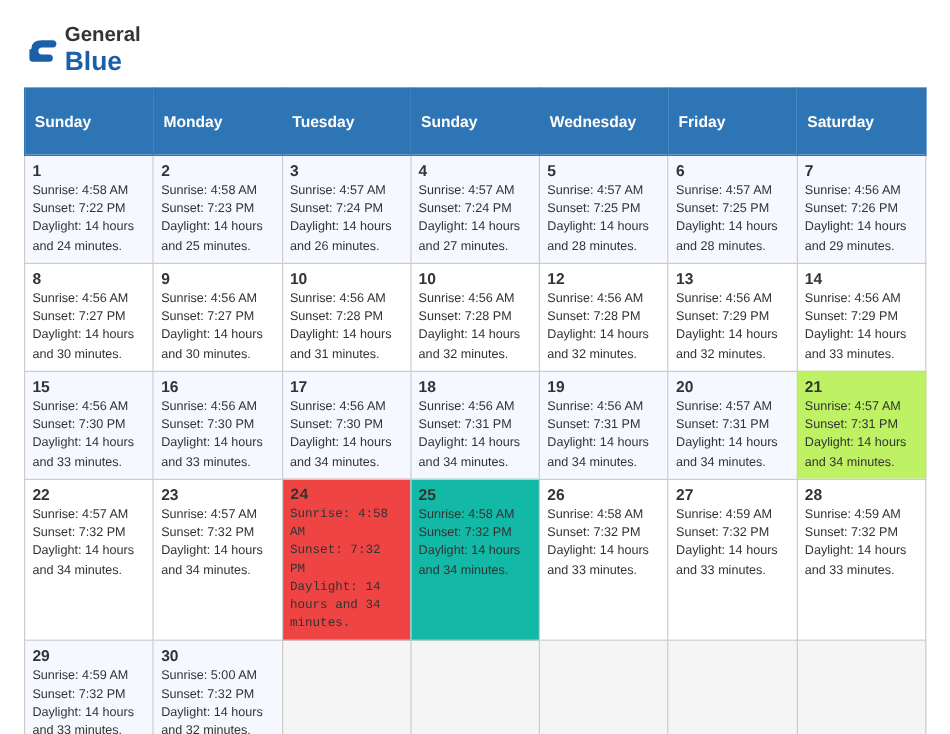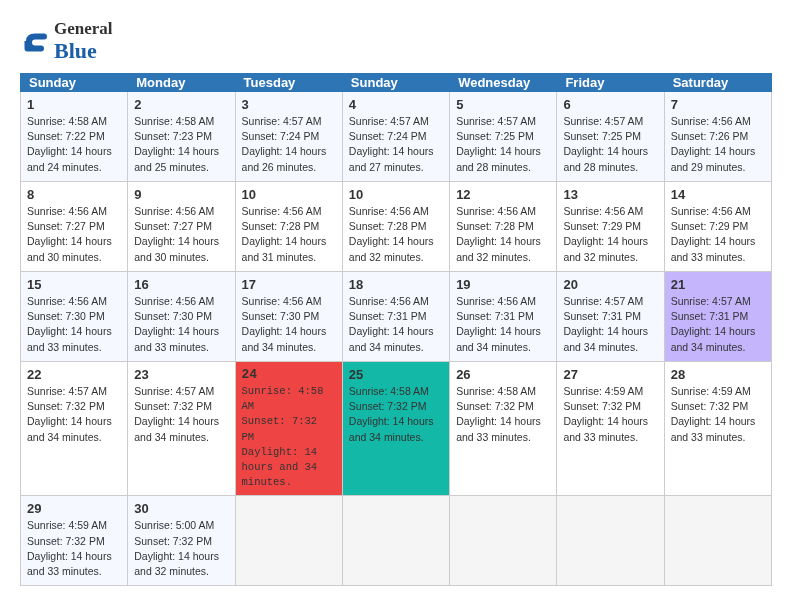--- a/index.html
+++ b/index.html
@@ -8,21 +8,20 @@
       background: #fff;
       width: 792px;
       min-height: 612px;
       padding: 20px;
     }
     .header-area {
       display: flex;
       justify-content: space-between;
       align-items: flex-start;
       margin-bottom: 10px;
-      font-family: Liberation Serif, serif;
     }
     .logo {
       display: flex;
       align-items: center;
       gap: 4px;
     }
     .logo-icon {
       width: 30px;
       height: 30px;
     }
@@ -40,21 +39,21 @@
     }
     .calendar {
       width: 100%;
       border-collapse: collapse;
       font-size: 11px;
     }
     .calendar th {
       background-color: #2e75b6;
       color: #fff;
       text-align: left;
-      padding: 1px 8px;
+      padding: 20px 8px;
       font-size: 13px;
       font-weight: bold;
       border: 1px solid #2e75b6;
       margin-left: 34px;
     }
     .calendar td {
       border: 1px solid #ccc;
       vertical-align: top;
       padding: 5px 6px;
       width: 107px;
@@ -194,21 +193,21 @@
           <div class="day-info">Sunrise: 4:56 AM<br>Sunset: 7:31 PM<br>Daylight: 14 hours and 34 minutes.</div>
         </td>
         <td style="background: rgb(245, 249, 255);">
           <span class="day-num">19</span>
           <div class="day-info">Sunrise: 4:56 AM<br>Sunset: 7:31 PM<br>Daylight: 14 hours and 34 minutes.</div>
         </td>
         <td style="background: rgb(245, 249, 255);">
           <span class="day-num">20</span>
           <div class="day-info">Sunrise: 4:57 AM<br>Sunset: 7:31 PM<br>Daylight: 14 hours and 34 minutes.</div>
         </td>
-        <td style="background: #c4b5fd;">
+        <td style="background: #bef264;">
           <span class="day-num">21</span>
           <div class="day-info">Sunrise: 4:57 AM<br>Sunset: 7:31 PM<br>Daylight: 14 hours and 34 minutes.</div>
         </td>
       </tr>
       <tr>
         <td style="background: rgb(255, 255, 255);">
           <span class="day-num">22</span>
           <div class="day-info">Sunrise: 4:57 AM<br>Sunset: 7:32 PM<br>Daylight: 14 hours and 34 minutes.</div>
         </td>
         <td style="background: rgb(255, 255, 255);">

